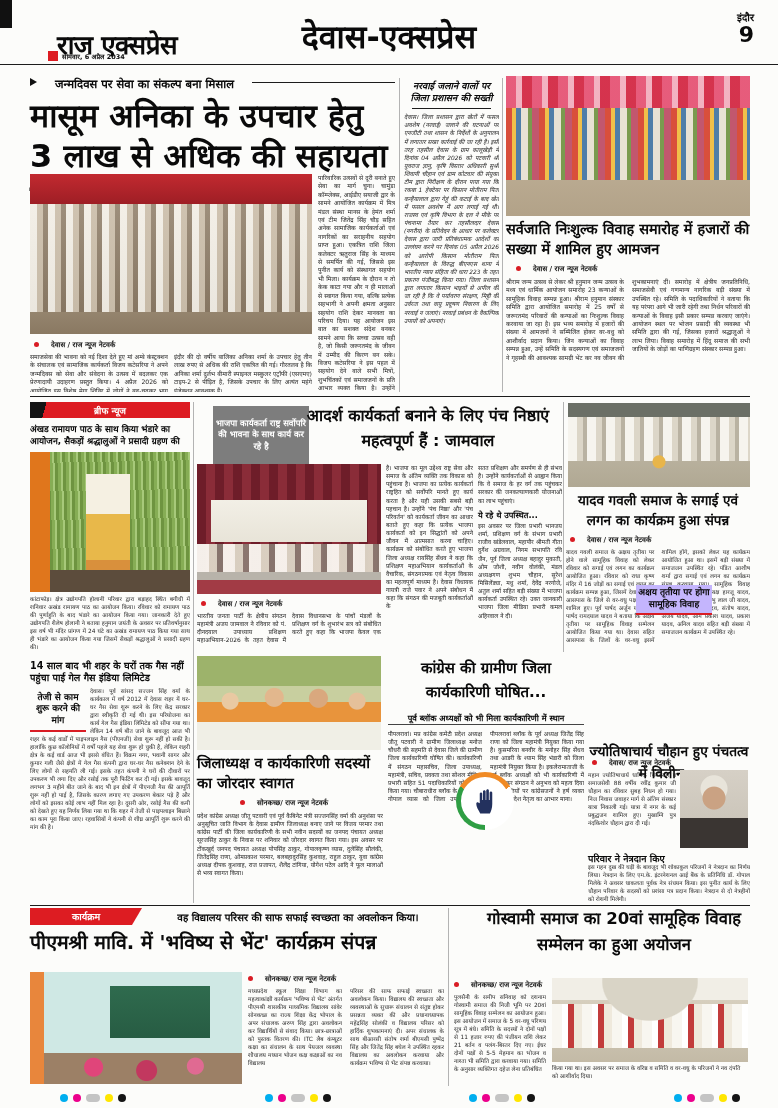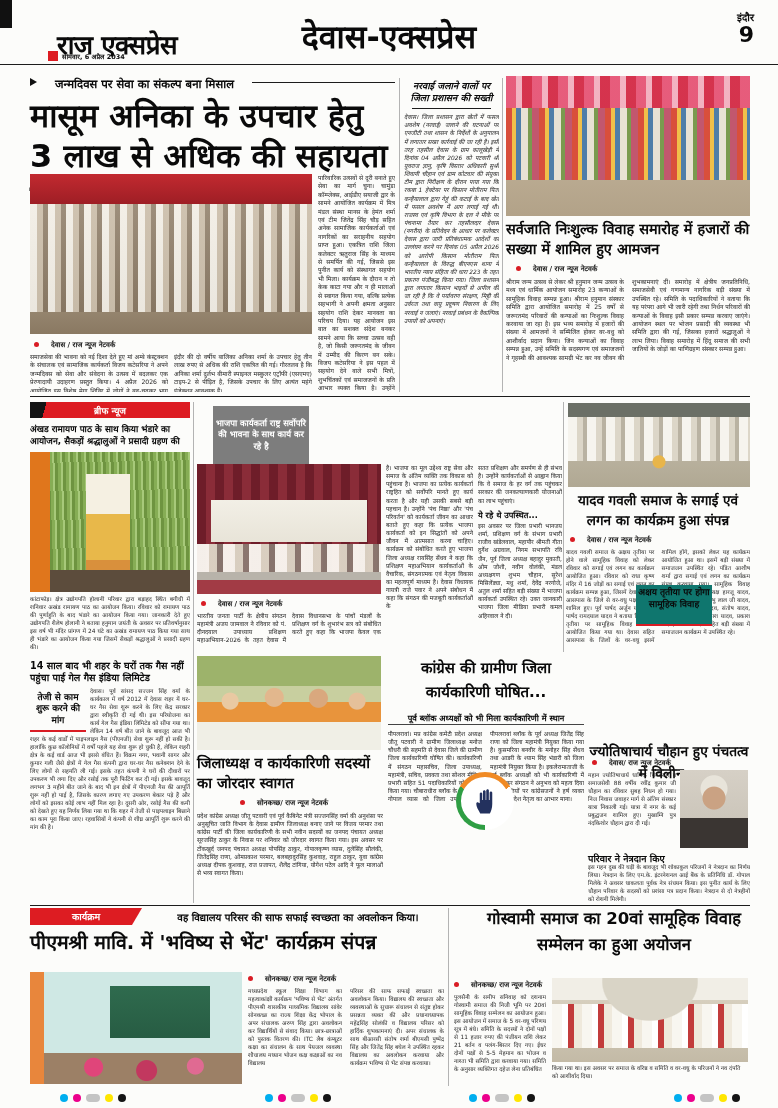--- a/index.html
+++ b/index.html
@@ -59,22 +59,22 @@
     radial-gradient(ellipse at 50% 4%, #d9d4c6 0 34%, rgba(0,0,0,0) 35%),
     linear-gradient(180deg,#f1eee6 0 22px, rgba(0,0,0,0) 22px),
     repeating-linear-gradient(90deg,#f8f6f0 0 10px,#ffffff 10px 16px,#c23b3b 16px 22px,#efe9dc 22px 30px) 0 26px/100% 44px no-repeat,
     linear-gradient(180deg,#ddd6c6,#c3baa6);}
   .ribbon-brief{background:linear-gradient(105deg,#141414 0 16px,#dd1c22 16px);color:#fff;
     font-weight:bold;font-size:9px;display:flex;align-items:center;justify-content:center;}
   .ribbon-prog{background:#dd1c22;color:#fff;font-weight:bold;font-size:9.5px;display:flex;align-items:center;justify-content:center;
     clip-path:polygon(0 0,100% 0,calc(100% - 10px) 100%,0 100%);}
   .pullquote{float:left;width:56px;margin:2px 4px 2px 0;padding:2px 0 4px 0;font-size:9px;font-weight:bold;
     color:#0a0a0a;text-align:center;border-bottom:2px solid #d91c24;line-height:1.25;}
-  .inset-box{background:#0f766e;text-align:center;font-weight:bold;font-size:9px;line-height:1.3;
-    border-bottom:2px solid #d91c24;padding:2px 1px 14px 1px;color:#0a0a0a;}
+  .inset-box{background:#c4b5fd;text-align:center;font-weight:bold;font-size:9px;line-height:1.3;
+    border-bottom:2px solid #d91c24;padding:2px 1px 3px 1px;color:#0a0a0a;}
   .kicker-line{flex:1;height:1px;background:#1c1c1c;margin-top:6px;}
   .tri{width:0;height:0;border-top:4px solid transparent;border-bottom:4px solid transparent;border-left:7px solid #111;margin-top:2px;}
   .congress-ring{border-radius:50%;background:conic-gradient(from -60deg,#f08a24 0 120deg,#ffffff 120deg 240deg,#2f9e44 240deg 360deg);
     display:flex;align-items:center;justify-content:center;}
   .congress-inner{width:82%;height:82%;border-radius:50%;background:#fff;display:flex;align-items:center;justify-content:center;}
   .dots{display:flex;gap:5px;align-items:center;}
   .dots span{width:8px;height:8px;border-radius:50%;display:inline-block;}
   .d-c{background:#00aeef;} .d-m{background:#ec008c;} .d-g{background:#c4c4c4;width:14px!important;border-radius:4px!important;}
   .d-y{background:#ffe600;} .d-k{background:#151515;}
   .gbox{background:#7d7d7d;color:#fff;font-weight:bold;font-size:8.4px;line-height:1.35;text-align:center;
@@ -136,20 +136,21 @@
   <div class="abs hl" style="left:30px;top:424px;width:160px;font-size:8.8px;line-height:1.35;">अंखड रामायण पाठ के साथ किया भंडारे का आयोजन, सैकड़ों श्रद्धालुओं ने प्रसादी ग्रहण की</div>
   <div class="abs photo ph-brief" style="left:30px;top:452px;width:160px;height:140px;"></div>
   <div class="abs bt" style="left:30px;top:596px;width:160px;height:60px;font-size:5.8px;">कांटाफोड़। क्षेत्र उद्योगपति होलानी परिवार द्वारा बड़ाहद स्थित बगीची में शनिवार अखंड रामायण पाठ का आयोजन किया। रविवार को रामायण पाठ की पूर्णाहुति के बाद भंडारे का आयोजन किया गया। जानकारी देते हुए उद्योगपति शैलेष होलानी ने बताया हनुमान जयंती के अवसर पर प्रतिवर्षानुसार इस वर्ष भी मंदिर प्रांगण में 24 घंटे का अखंड रामायण पाठ किया गया साथ ही भंडारे का आयोजन किया गया जिसमें सैकड़ों श्रद्धालुओं ने प्रसादी ग्रहण की।</div>
   <div class="abs hl" style="left:30px;top:660px;width:160px;font-size:9.6px;line-height:1.3;">14 साल बाद भी शहर के घरों तक गैस नहीं पहुंचा पाई गेल गैस इंडिया लिमिटेड</div>
   <div class="abs bt" style="left:30px;top:688px;width:160px;height:215px;font-size:5.8px;">
     <span class="pullquote">तेजी से काम शुरू करने की मांग</span><span>देवास। पूर्व सांसद सज्जन सिंह वर्मा के कार्यकाल में वर्ष 2012 में देवास शहर में घर-घर गैस सेवा शुरू करने के लिए केंद्र सरकार द्वारा स्वीकृति दी गई थी। इस परियोजना का कार्य गेल गैस इंडिया लिमिटेड को सौंपा गया था। लेकिन 14 वर्ष बीत जाने के बावजूद आज भी शहर के कई वार्डों में पाइपलाइन गैस (पीएनजी) सेवा शुरू नहीं हो सकी है। हालांकि कुछ कॉलोनियों में वर्षों पहले यह सेवा शुरू हो चुकी है, लेकिन शहरी क्षेत्र के कई वार्ड आज भी इससे वंचित हैं। विक्रम नगर, भवानी सागर और कुमार गली जैसे क्षेत्रों में गेल गैस कंपनी द्वारा घर-घर गैस कनेक्शन देने के लिए लोगों से सहमति ली गई। इसके तहत कंपनी ने घरों की दीवारों पर उपकरण भी लगा दिए और रसोई तक पूरी फिटिंग कर दी गई। इसके बावजूद लगभग 3 महीने बीत जाने के बाद भी इन क्षेत्रों में पीएनजी गैस की आपूर्ति शुरू नहीं हो पाई है, जिसके कारण लगाए गए उपकरण बेकार पड़े हैं और लोगों को इसका कोई लाभ नहीं मिल रहा है। दूसरी ओर, रसोई गैस की कमी को देखते हुए यह निर्णय लिया गया था कि शहर में तेजी से पाइपलाइन बिछाने का काम पूरा किया जाए। रहवासियों ने कंपनी से शीघ्र आपूर्ति शुरू करने की मांग की है।</span>
   </div>
   <div class="abs rule-v" style="left:193px;top:402px;height:501px;"></div>
 
   <div class="abs gbox" style="left:197px;top:406px;width:92px;height:54px;margin-left:16px;">भाजपा कार्यकर्ता राष्ट्र सर्वोपरि की भावना के साथ कार्य कर रहे है</div>
+  <div class="abs hl center" style="left:293px;top:404px;width:270px;font-size:16px;line-height:1.55;">आदर्श कार्यकर्ता बनाने के लिए पंच निष्ठाएं महत्वपूर्ण हैं : जामवाल</div>
   <div class="abs photo ph-adarsh" style="left:197px;top:464px;width:184px;height:130px;"></div>
   <div class="abs bt" style="left:386px;top:464px;width:87px;height:188px;font-size:5.9px;">है। भाजपा का मूल उद्देश्य राष्ट्र सेवा और समाज के अंतिम व्यक्ति तक विकास को पहुंचाना है। भाजपा का प्रत्येक कार्यकर्ता राष्ट्रहित को सर्वोपरि मानते हुए कार्य करता है और यही उसकी सबसे बड़ी पहचान है। उन्होंने 'पंच निष्ठा' और 'पंच परिवर्तन' को कार्यकर्ता जीवन का आधार बताते हुए कहा कि प्रत्येक भाजपा कार्यकर्ता को इन सिद्धांतों को अपने जीवन में आत्मसात करना चाहिए। कार्यक्रम को संबोधित करते हुए भाजपा जिला अध्यक्ष रायसिंह सेंधव ने कहा कि प्रशिक्षण महाअभियान कार्यकर्ताओं के वैचारिक, संगठनात्मक एवं नेतृत्व विकास का महत्वपूर्ण माध्यम है। देवास विधायक गायत्री राजे पवार ने अपने संबोधन में कहा कि संगठन की मजबूती कार्यकर्ताओं के</div>
   <div class="abs" style="left:478px;top:464px;width:84px;">
     <div class="bt" style="font-size:5.9px;height:42px;">सतत प्रशिक्षण और समर्पण से ही संभव है। उन्होंने कार्यकर्ताओं से आह्वान किया कि वे समाज के हर वर्ग तक पहुंचकर सरकार की जनकल्याणकारी योजनाओं का लाभ पहुंचाएं।</div>
     <div class="subhd" style="margin:3px 0 2px 0;">ये रहे थे उपस्थित...</div>
     <div class="bt" style="font-size:5.9px;height:132px;">इस अवसर पर जिला प्रभारी भानजय शर्मा, प्रशिक्षण वर्ग के संभाग प्रभारी राजीव खंडेलवाल, महापौर श्रीमती गीता दुर्गेश अग्रवाल, निगम सभापति रवि जैन, पूर्व जिला अध्यक्ष बहादुर मुकाती, ओम जोशी, नवीन वोलंकी, मंडल अध्यक्षगण शुभम चौहान, सुरेश मिसिलेंड्या, मधु शर्मा, देवेंद्र नरगोजे, अतुल शर्मा सहित बड़ी संख्या में भाजपा कार्यकर्ता उपस्थित रहे। उक्त जानकारी भाजपा जिला मीडिया प्रभारी कमल अहिरवाल ने दी।</div>
   </div>
   <div class="abs byline" style="left:201px;top:599px;">
     <span class="dot"></span>
     <span>देवास / राज न्यूज नेटवर्क</span>

